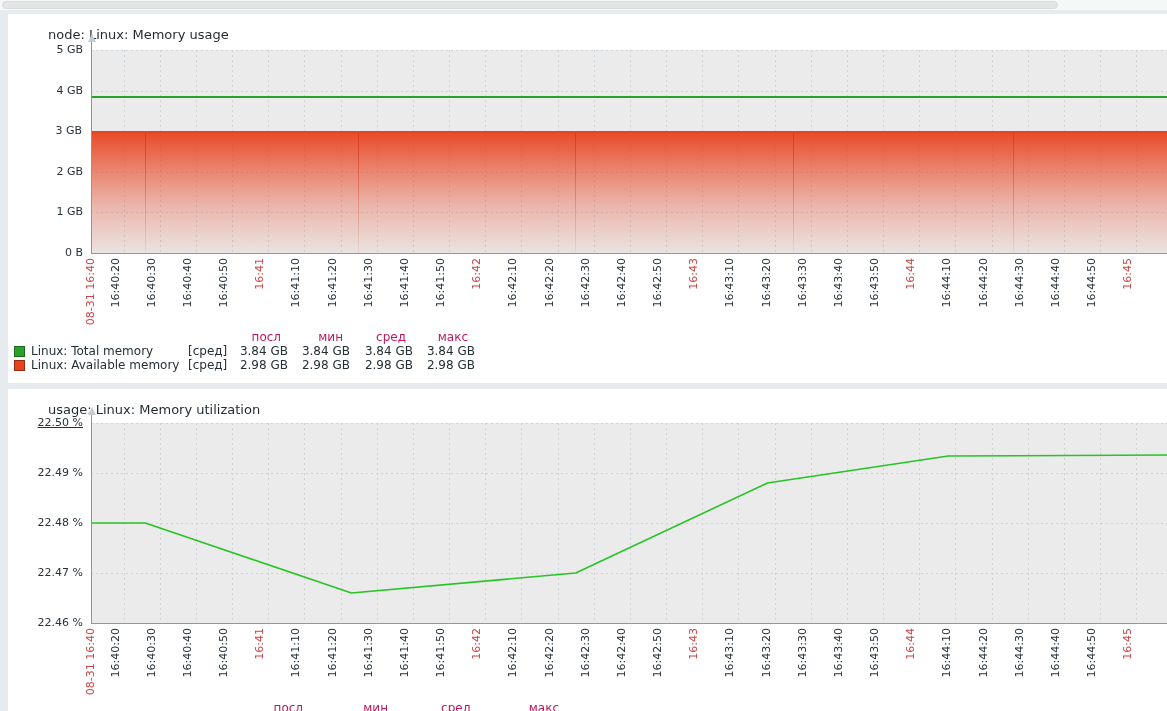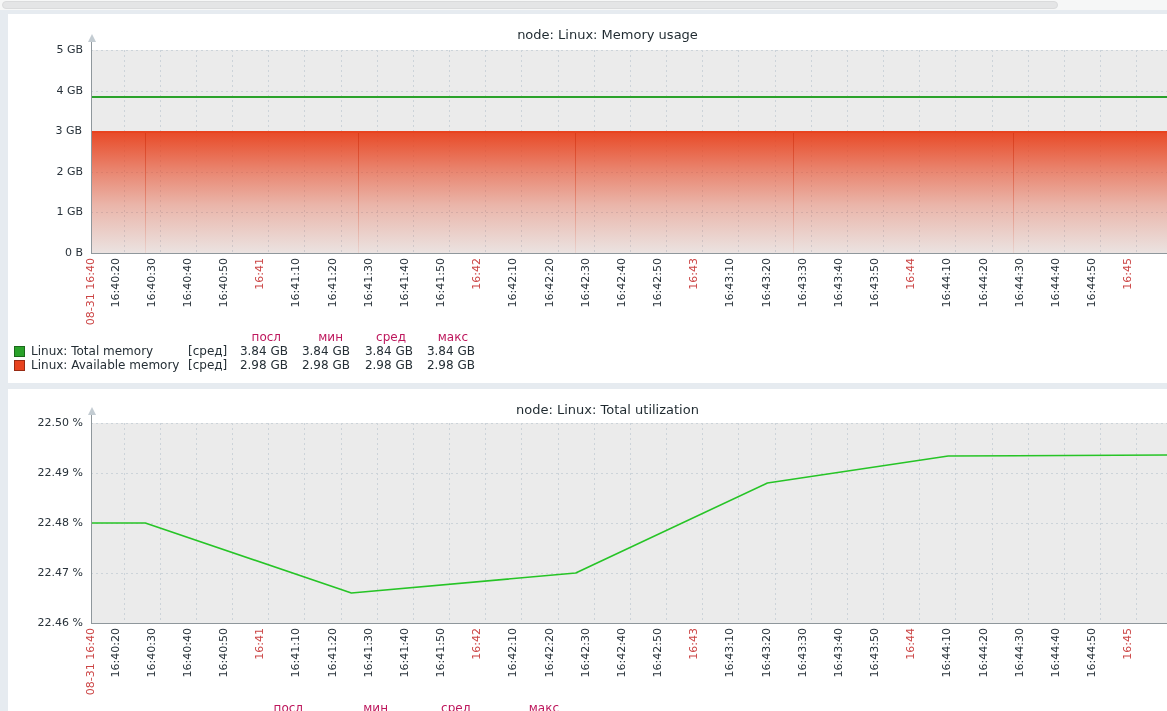--- a/index.html
+++ b/index.html
@@ -5,21 +5,21 @@
   * { margin:0; padding:0; box-sizing:border-box; }
   html,body { width:1167px; height:711px; overflow:hidden; background:#fff;
     font-family:"DejaVu Sans","Liberation Sans",sans-serif; color:#252f36; }
   .scrolltrack { position:absolute; left:0; top:0; width:1167px; height:10px; background:#f6f7f7; }
   .scrollthumb { position:absolute; left:2px; top:1px; width:1056px; height:8px;
     background:#e4e5e6; border:1px solid #dadbdc; border-radius:4px; }
   .dashboard { position:absolute; left:0; top:10px; width:1167px; height:701px; background:#e6ebf0; }
   .widget { position:absolute; left:8px; width:1159px; background:#ffffff; }
   #w1 { top:4px; height:369px; }
   #w2 { top:379px; height:340px; }
-  .gtitle { position:absolute; left:40px; right:0; text-align:center; top:13px;
+  .gtitle { position:absolute; left:40px; right:0; top:13px;
     font-size:13px; color:#1f2a30; }
   .plotbg { position:absolute; background:#ebebeb; }
   .grid-svg { position:absolute; }
   .yaxis { position:absolute; width:1px; background:#8f979c; }
   .xaxis { position:absolute; height:1px; background:#8f979c; }
   .yarrow { position:absolute; width:0; height:0; border-left:4px solid transparent;
     border-right:4px solid transparent; border-bottom:8px solid #c3ccd2; }
   .ylab { position:absolute; width:72px; text-align:right; font-size:11px; line-height:14px; color:#28323a; }
   .xlab { position:absolute; font-size:11px; line-height:12px; white-space:nowrap; color:#28323a;
     transform-origin:0 0; transform:rotate(-90deg) translateX(-100%); }
@@ -143,21 +143,21 @@
       <div class="leg-val" style="left: 407px; top: 331px;">3.84 GB</div>
       <div class="leg-sq" style="left: 6px; top: 346px; background: rgb(232, 67, 31);"></div>
       <div class="leg-name" style="left: 23px; top: 345px;">Linux: Available memory</div>
       <div class="leg-agg" style="left: 180px; top: 345px;">[сред]</div>
       <div class="leg-val" style="left: 220px; top: 345px;">2.98 GB</div>
       <div class="leg-val" style="left: 282px; top: 345px;">2.98 GB</div>
       <div class="leg-val" style="left: 345px; top: 345px;">2.98 GB</div>
       <div class="leg-val" style="left: 407px; top: 345px;">2.98 GB</div>
     </div>
   <div class="widget" id="w2">
-    <div class="gtitle">node: Linux: Total utilization</div>
+    <div class="gtitle">usage: Linux: Memory utilization</div>
   <div class="plotbg" style="left: 83px; top: 34px; width: 1076px; height: 200px;"></div>
       <svg width="1076" height="200" class="grid-svg" style="left: 83px; top: 34px;">
         <line x1="0" x2="1076" y1="0.5" y2="0.5" stroke="#ccd3d9" stroke-dasharray="2,3"></line>
         <line x1="0" x2="1076" y1="50.5" y2="50.5" stroke="#ccd3d9" stroke-dasharray="2,3"></line>
         <line x1="0" x2="1076" y1="100.5" y2="100.5" stroke="#ccd3d9" stroke-dasharray="2,3"></line>
         <line x1="0" x2="1076" y1="150.5" y2="150.5" stroke="#ccd3d9" stroke-dasharray="2,3"></line>
         <line x1="33.5" x2="33.5" y1="0" y2="200" stroke="#ccd3d9" stroke-dasharray="2,3"></line>
         <line x1="69.5" x2="69.5" y1="0" y2="200" stroke="#ccd3d9" stroke-dasharray="2,3"></line>
         <line x1="105.5" x2="105.5" y1="0" y2="200" stroke="#ccd3d9" stroke-dasharray="2,3"></line>
         <line x1="141.5" x2="141.5" y1="0" y2="200" stroke="#ccd3d9" stroke-dasharray="2,3"></line>
@@ -186,21 +186,21 @@
         <line x1="973.5" x2="973.5" y1="0" y2="200" stroke="#ccd3d9" stroke-dasharray="2,3"></line>
         <line x1="1009.5" x2="1009.5" y1="0" y2="200" stroke="#ccd3d9" stroke-dasharray="2,3"></line>
         <line x1="1045.5" x2="1045.5" y1="0" y2="200" stroke="#ccd3d9" stroke-dasharray="2,3"></line>
       </svg>
       <svg width="1076" height="200" class="line-svg" style="left: 83px; top: 34px;">
         <polyline points="0.0,100.0 54.3,100.0 260.4,170.0 484.7,150.0 676.4,60.0 857.2,33.0 1077.9,32.0" fill="none" stroke="#26c426" stroke-width="1.6" stroke-linejoin="round"></polyline>
       </svg>
       <div class="yaxis" style="left: 83px; top: 26px; height: 208px;"></div>
       <div class="xaxis" style="left: 83px; top: 234px; width: 1076px;"></div>
       <div class="yarrow" style="left: 80px; top: 18px;"></div>
-      <div class="ylab" style="left: 3px; top: 27px;">22.50 %</div>
+      <div class="ylab" style="left: 3px; top: 27px; text-decoration: underline;">22.50 %</div>
       <div class="ylab" style="left: 3px; top: 77px;">22.49 %</div>
       <div class="ylab" style="left: 3px; top: 127px;">22.48 %</div>
       <div class="ylab" style="left: 3px; top: 177px;">22.47 %</div>
       <div class="ylab" style="left: 3px; top: 227px;">22.46 %</div>
       <div class="xlab red" style="left: 77px; top: 239px;">08-31 16:40</div>
       <div class="xlab" style="left: 102px; top: 239px;">16:40:20</div>
       <div class="xlab" style="left: 138px; top: 239px;">16:40:30</div>
       <div class="xlab" style="left: 174px; top: 239px;">16:40:40</div>
       <div class="xlab" style="left: 210px; top: 239px;">16:40:50</div>
       <div class="xlab red" style="left: 246px; top: 239px;">16:41</div>

